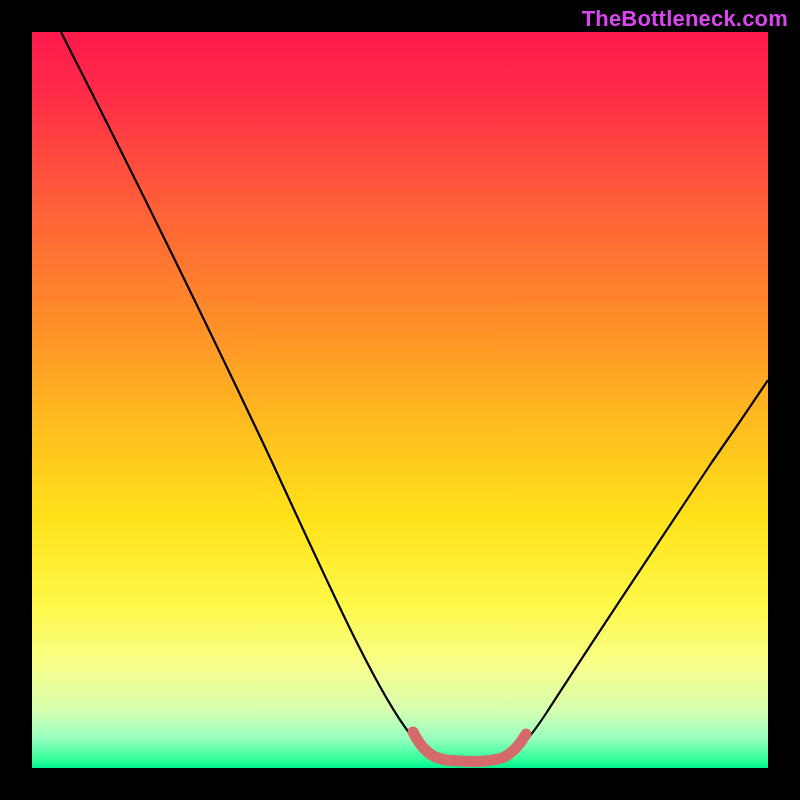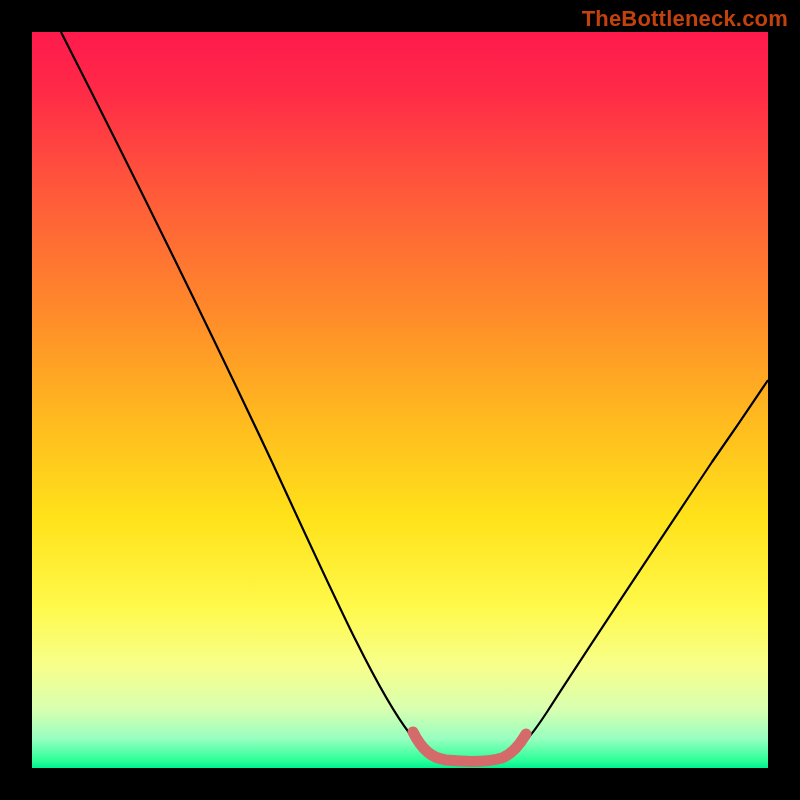--- a/index.html
+++ b/index.html
@@ -51,21 +51,21 @@
     position: absolute;
     left: 0;
     top: 0;
     width: 100%;
     height: 100%;
   }
   .watermark {
     position: absolute;
     top: 6px;
     right: 12px;
-    color: #c2410c;
+    color: #d946ef;
     font-size: 22px;
     font-weight: 600;
     letter-spacing: 0.2px;
     user-select: none;
   }
 </style>
 </head>
 <body>
 
 <div class="frame">

